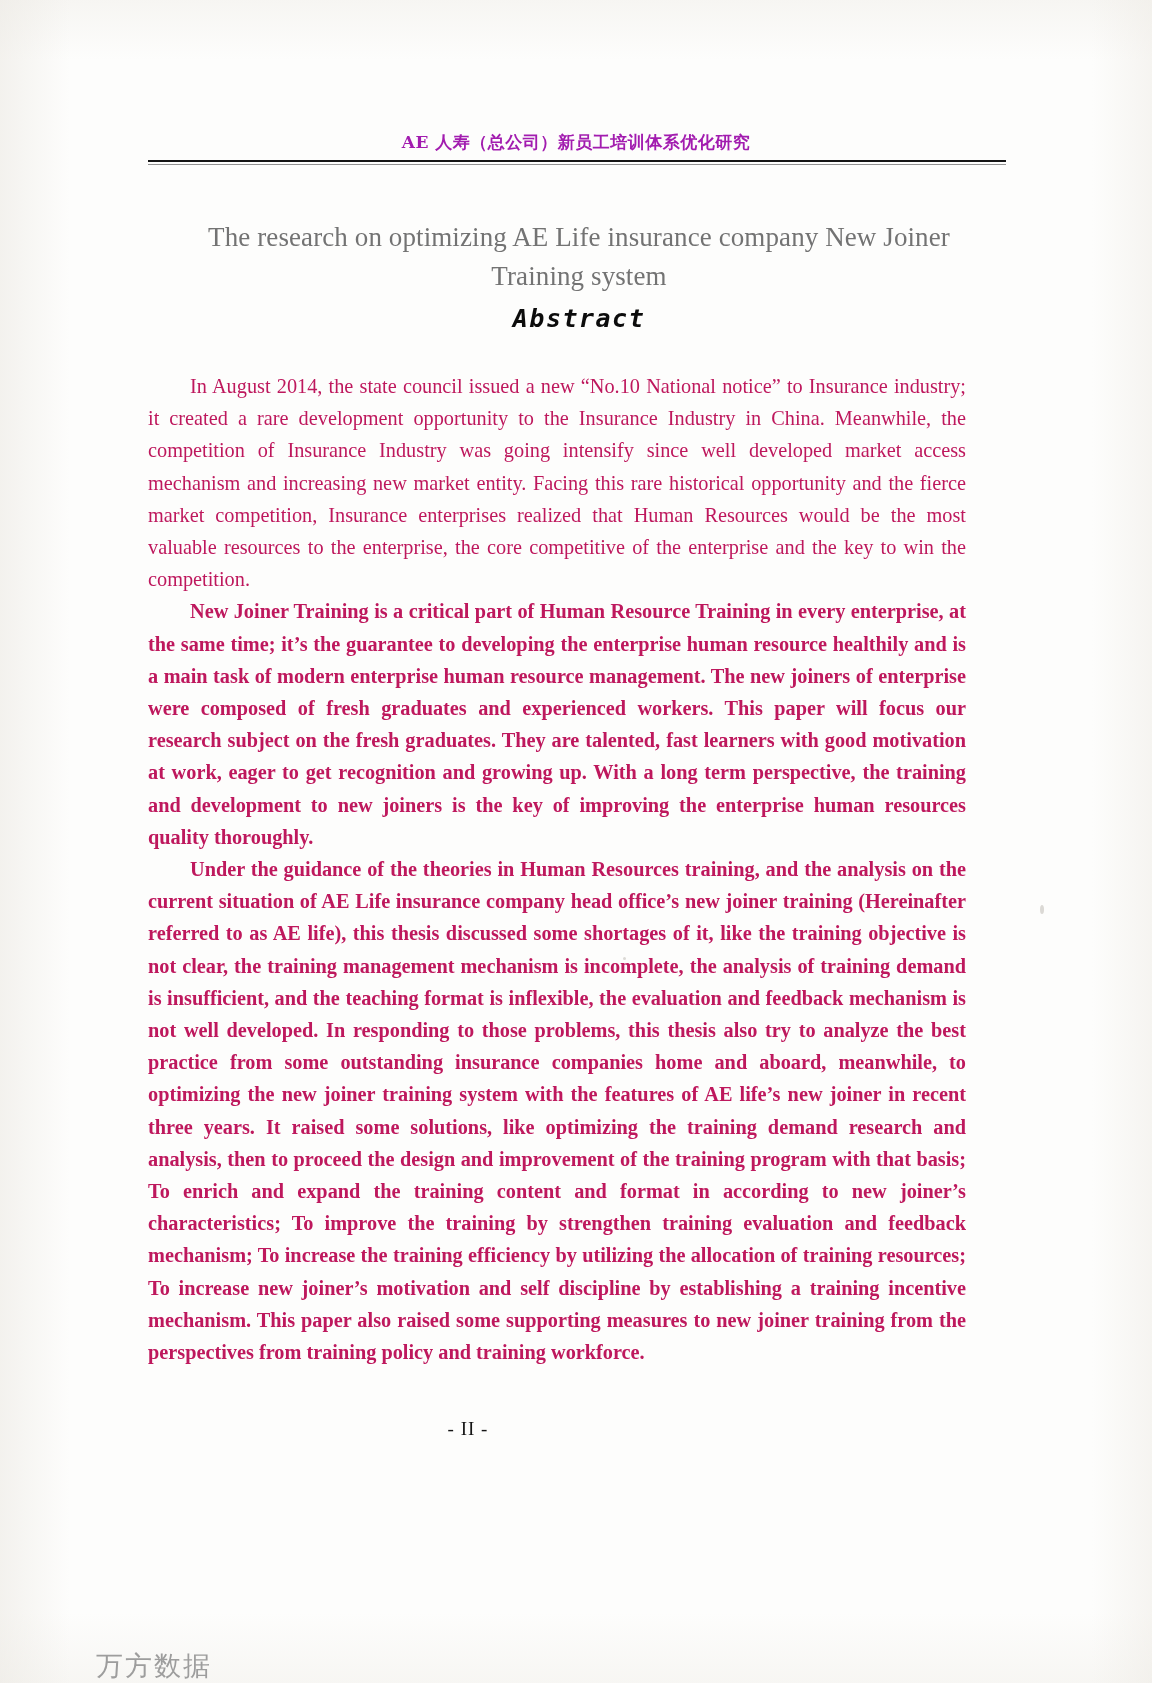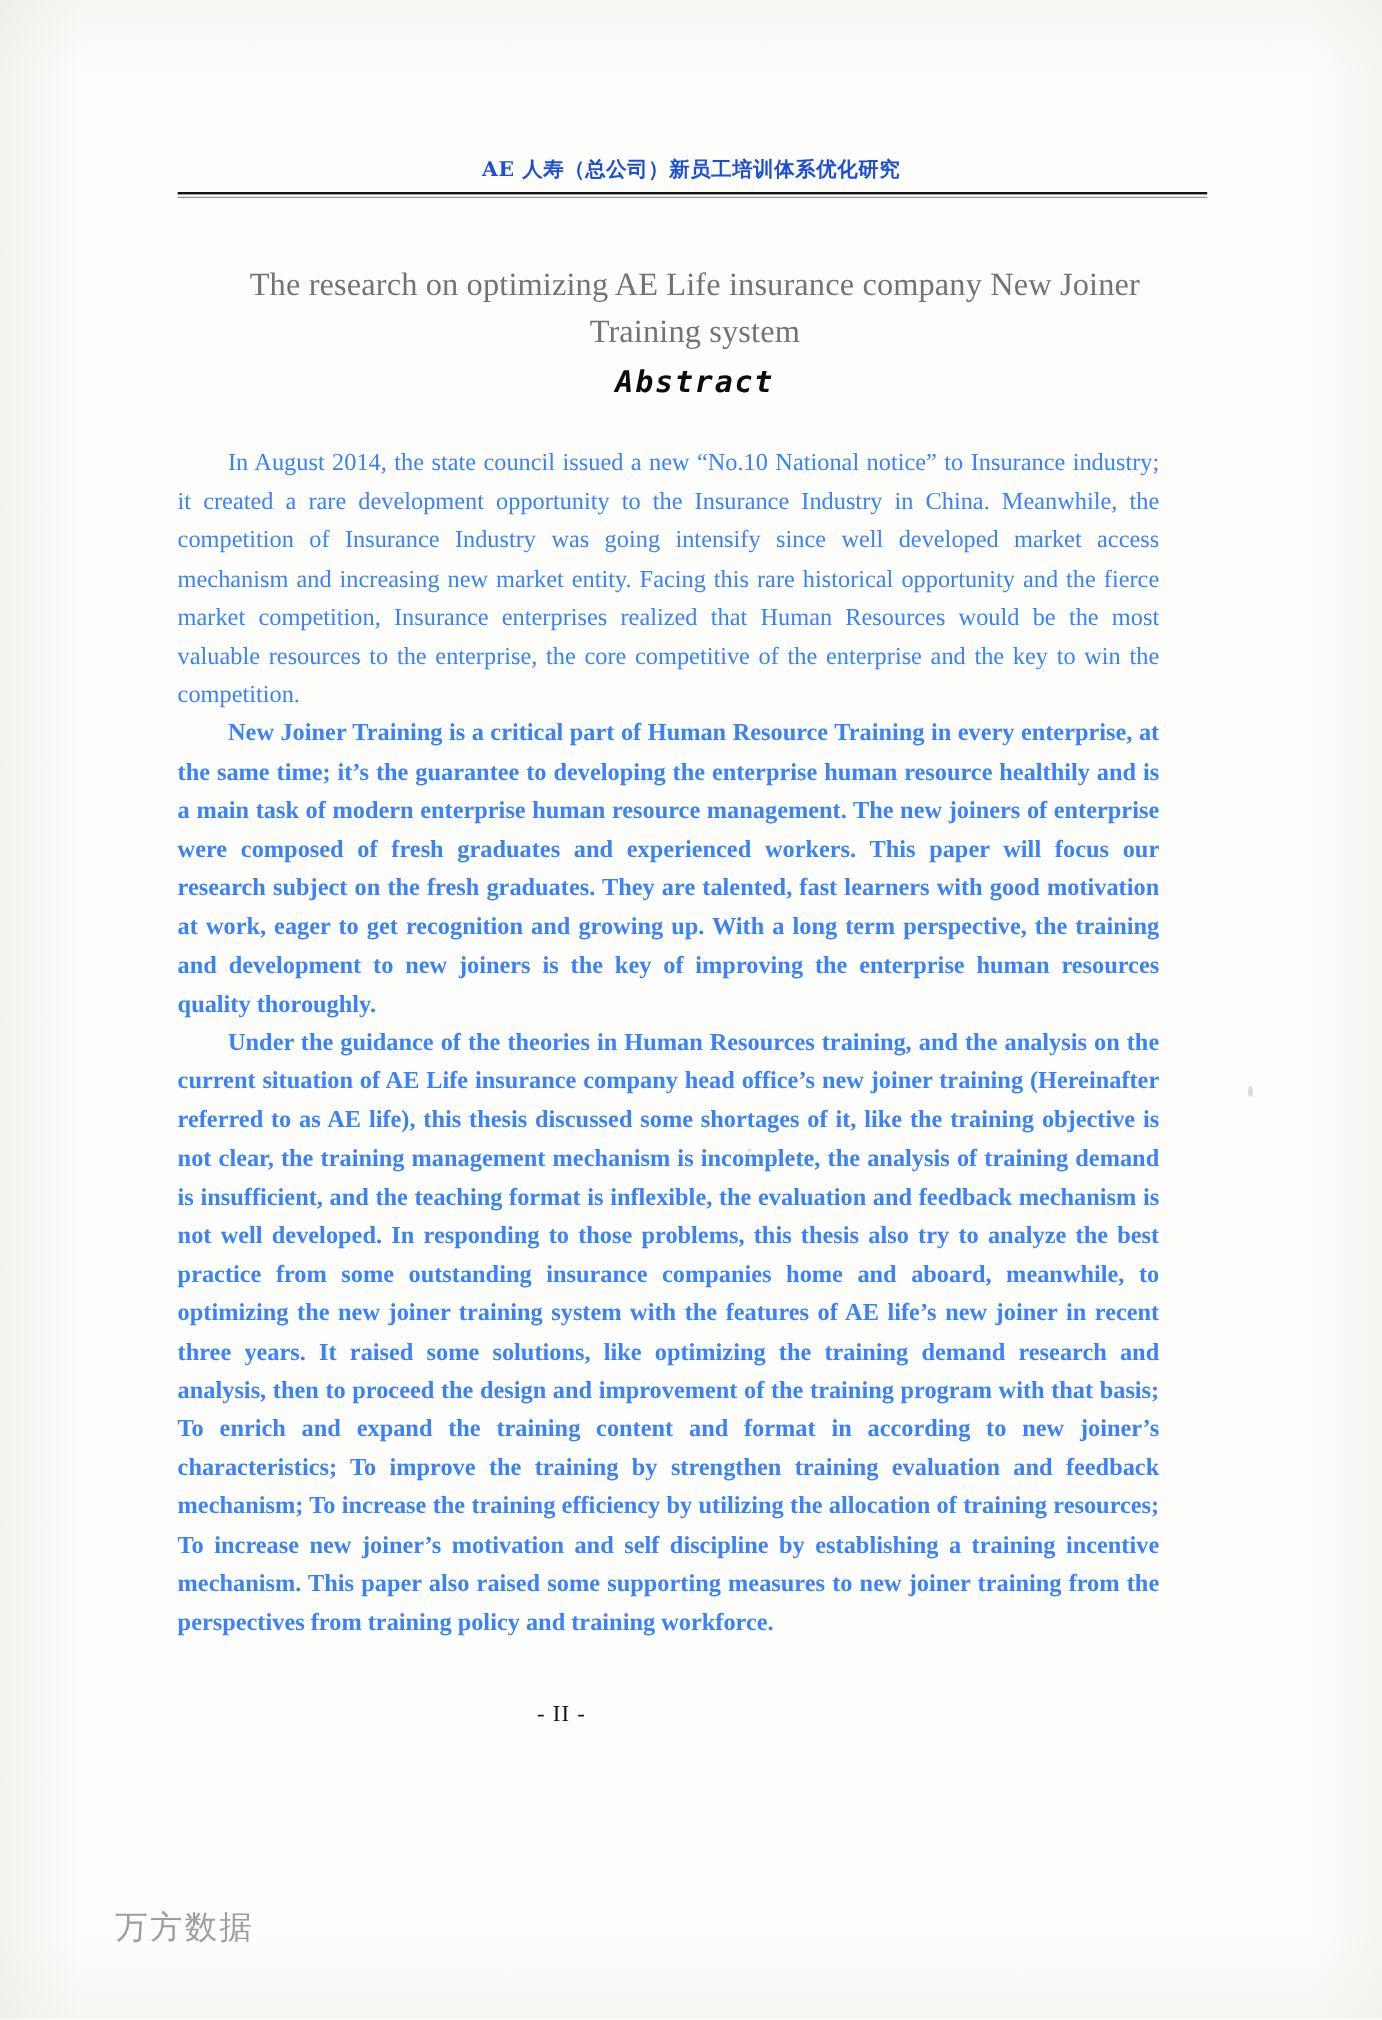--- a/index.html
+++ b/index.html
@@ -41,21 +41,21 @@
     left: 148px;
     top: 132px;
     width: 856px;
     text-align: center;
   }
   .running-header-text {
     font-family: "DejaVu Serif", "Liberation Serif", serif;
     font-size: 17px;
     font-weight: 700;
     letter-spacing: 0.5px;
-    color: #1d4ed8;
+    color: #a21caf;
     display: inline-block;
     line-height: 1.2;
   }
   .header-rule {
     position: absolute;
     left: 148px;
     top: 160px;
     width: 858px;
     height: 0;
     border-top: 2.5px solid #151515;
@@ -104,42 +104,42 @@
     top: 370px;
     width: 818px;
   }
   .para {
     margin: 0;
     text-align: justify;
     text-justify: inter-word;
     text-indent: 42px;
     font-size: 20.3px;
     line-height: 32.2px;
-    color: #3b82f6;
+    color: #be185d;
     font-family: "Liberation Serif", "DejaVu Serif", serif;
     hyphens: none;
   }
   .para + .para { margin-top: 0px; font-weight: bold; }
 
   
   .page-number {
     position: absolute;
     left: 0;
     top: 1418px;
     width: 936px;
     text-align: center;
     font-family: "Liberation Serif", "DejaVu Serif", serif;
     font-size: 19px;
     color: #151515;
     letter-spacing: 1px;
   }
   .watermark {
     position: absolute;
     left: 96px;
-    top: 1588px;
+    top: 1648px;
     font-family: "DejaVu Serif", "Liberation Serif", serif;
     font-size: 27px;
     color: #8e8e8e;
     letter-spacing: 2px;
     opacity: .85;
     user-select: none;
   }
 
   
   .speck {

